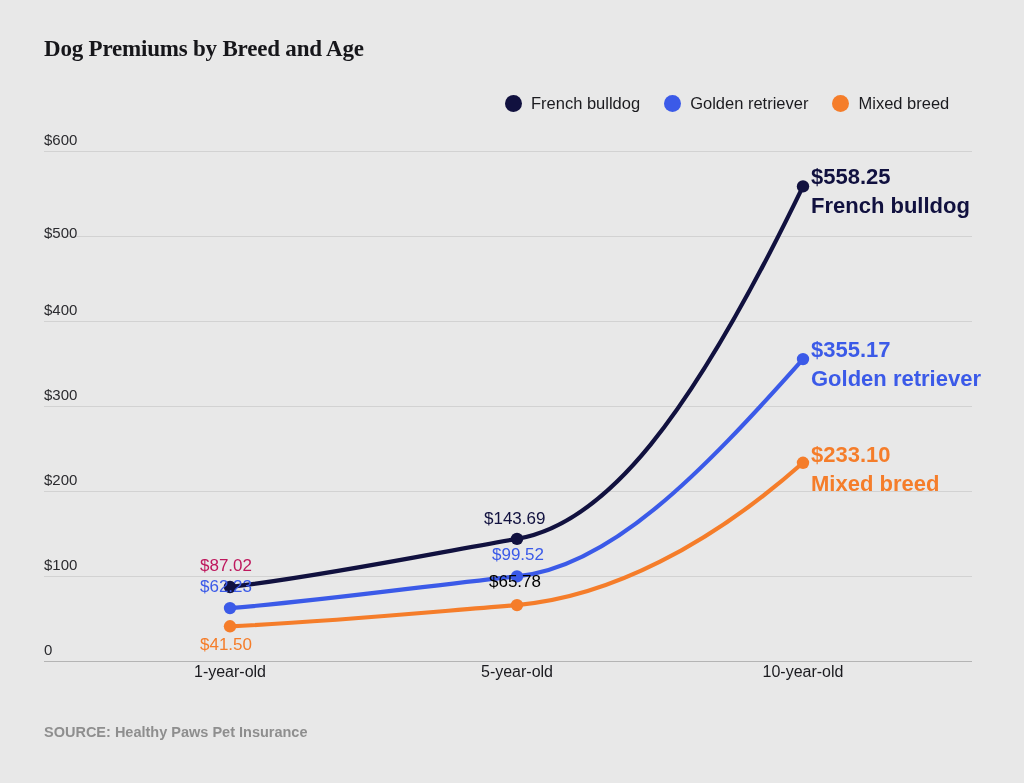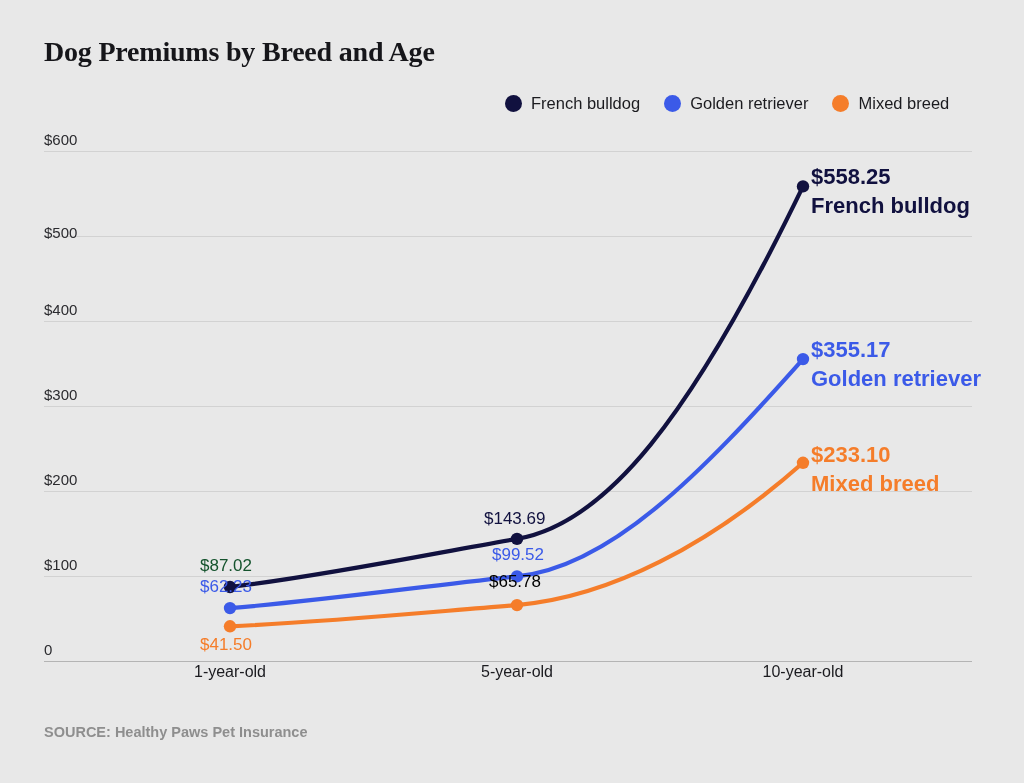--- a/index.html
+++ b/index.html
@@ -20,21 +20,21 @@
     width: 1024px;
     height: 783px;
     background: #e8e8e8;
   }
   #chart-title {
     position: absolute;
     left: 44px;
     top: 36px;
     font-family: "Liberation Serif", serif;
     font-weight: bold;
-    font-size: 28px;
+    font-size: 23px;
     color: #16161a;
     letter-spacing: -0.2px;
     white-space: nowrap;
   }
   #legend {
     position: absolute;
     left: 505px;
     top: 94px;
     display: flex;
     flex-direction: row;
@@ -185,21 +185,21 @@
 
       <circle cx="230" cy="608.1" r="6.2" fill="#3b5ae8"></circle>
       <circle cx="517" cy="576.4" r="6.2" fill="#3b5ae8"></circle>
       <circle cx="803" cy="359.1" r="6.2" fill="#3b5ae8"></circle>
 
       <circle cx="230" cy="587.0" r="6.2" fill="#11113f"></circle>
       <circle cx="517" cy="538.9" r="6.2" fill="#11113f"></circle>
       <circle cx="803" cy="186.4" r="6.2" fill="#11113f"></circle>
     </svg>
 
-    <div class="pt-label" style="left:200px; top:555px; color:#14532d">$87.02</div>
+    <div class="pt-label" style="left:200px; top:555px; color:#be185d">$87.02</div>
     <div class="pt-label" style="left:200px; top:576px; color:#3b5ae8">$62.23</div>
     <div class="pt-label" style="left:200px; top:634px; color:#f57d2a">$41.50</div>
 
     <div class="pt-label" style="left:484px; top:508px; color:#11113f">$143.69</div>
     <div class="pt-label" style="left:492px; top:544px; color:#3b5ae8">$99.52</div>
     <div class="pt-label" style="left:489px; top:571px; color:#000000">$65.78</div>
 
     <div class="end-label" style="left:811px; top:162px; color:#11113f">
       <div>$558.25</div>
       <div>French bulldog</div>

